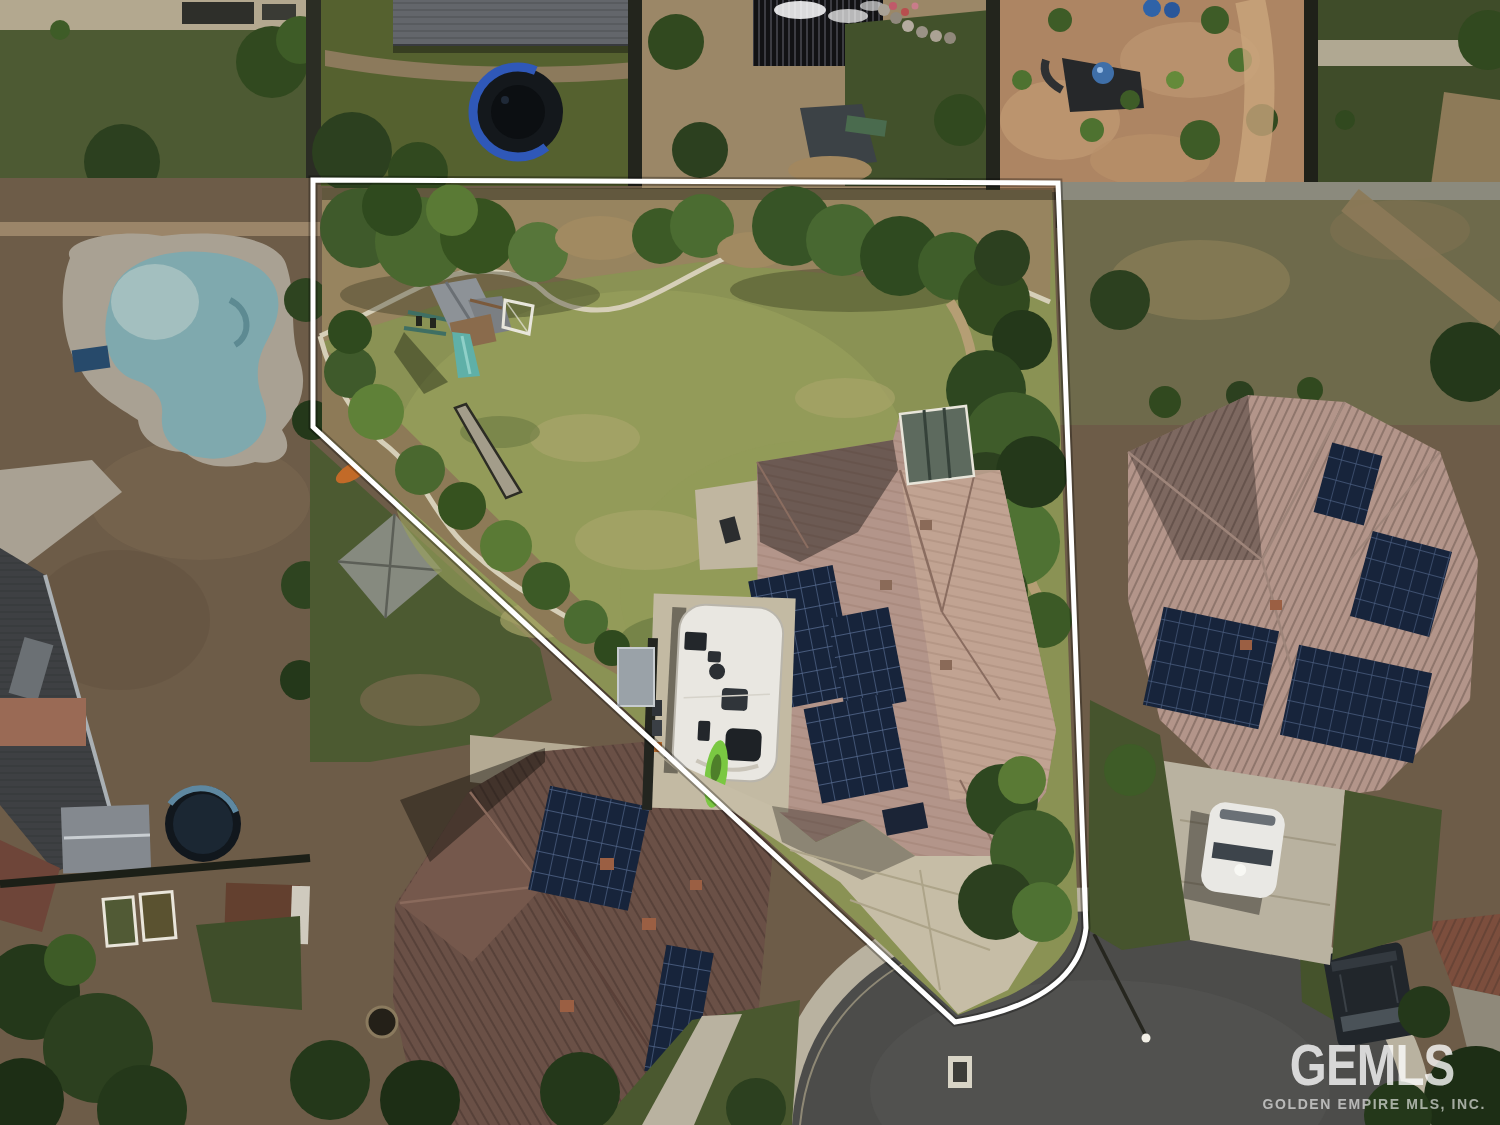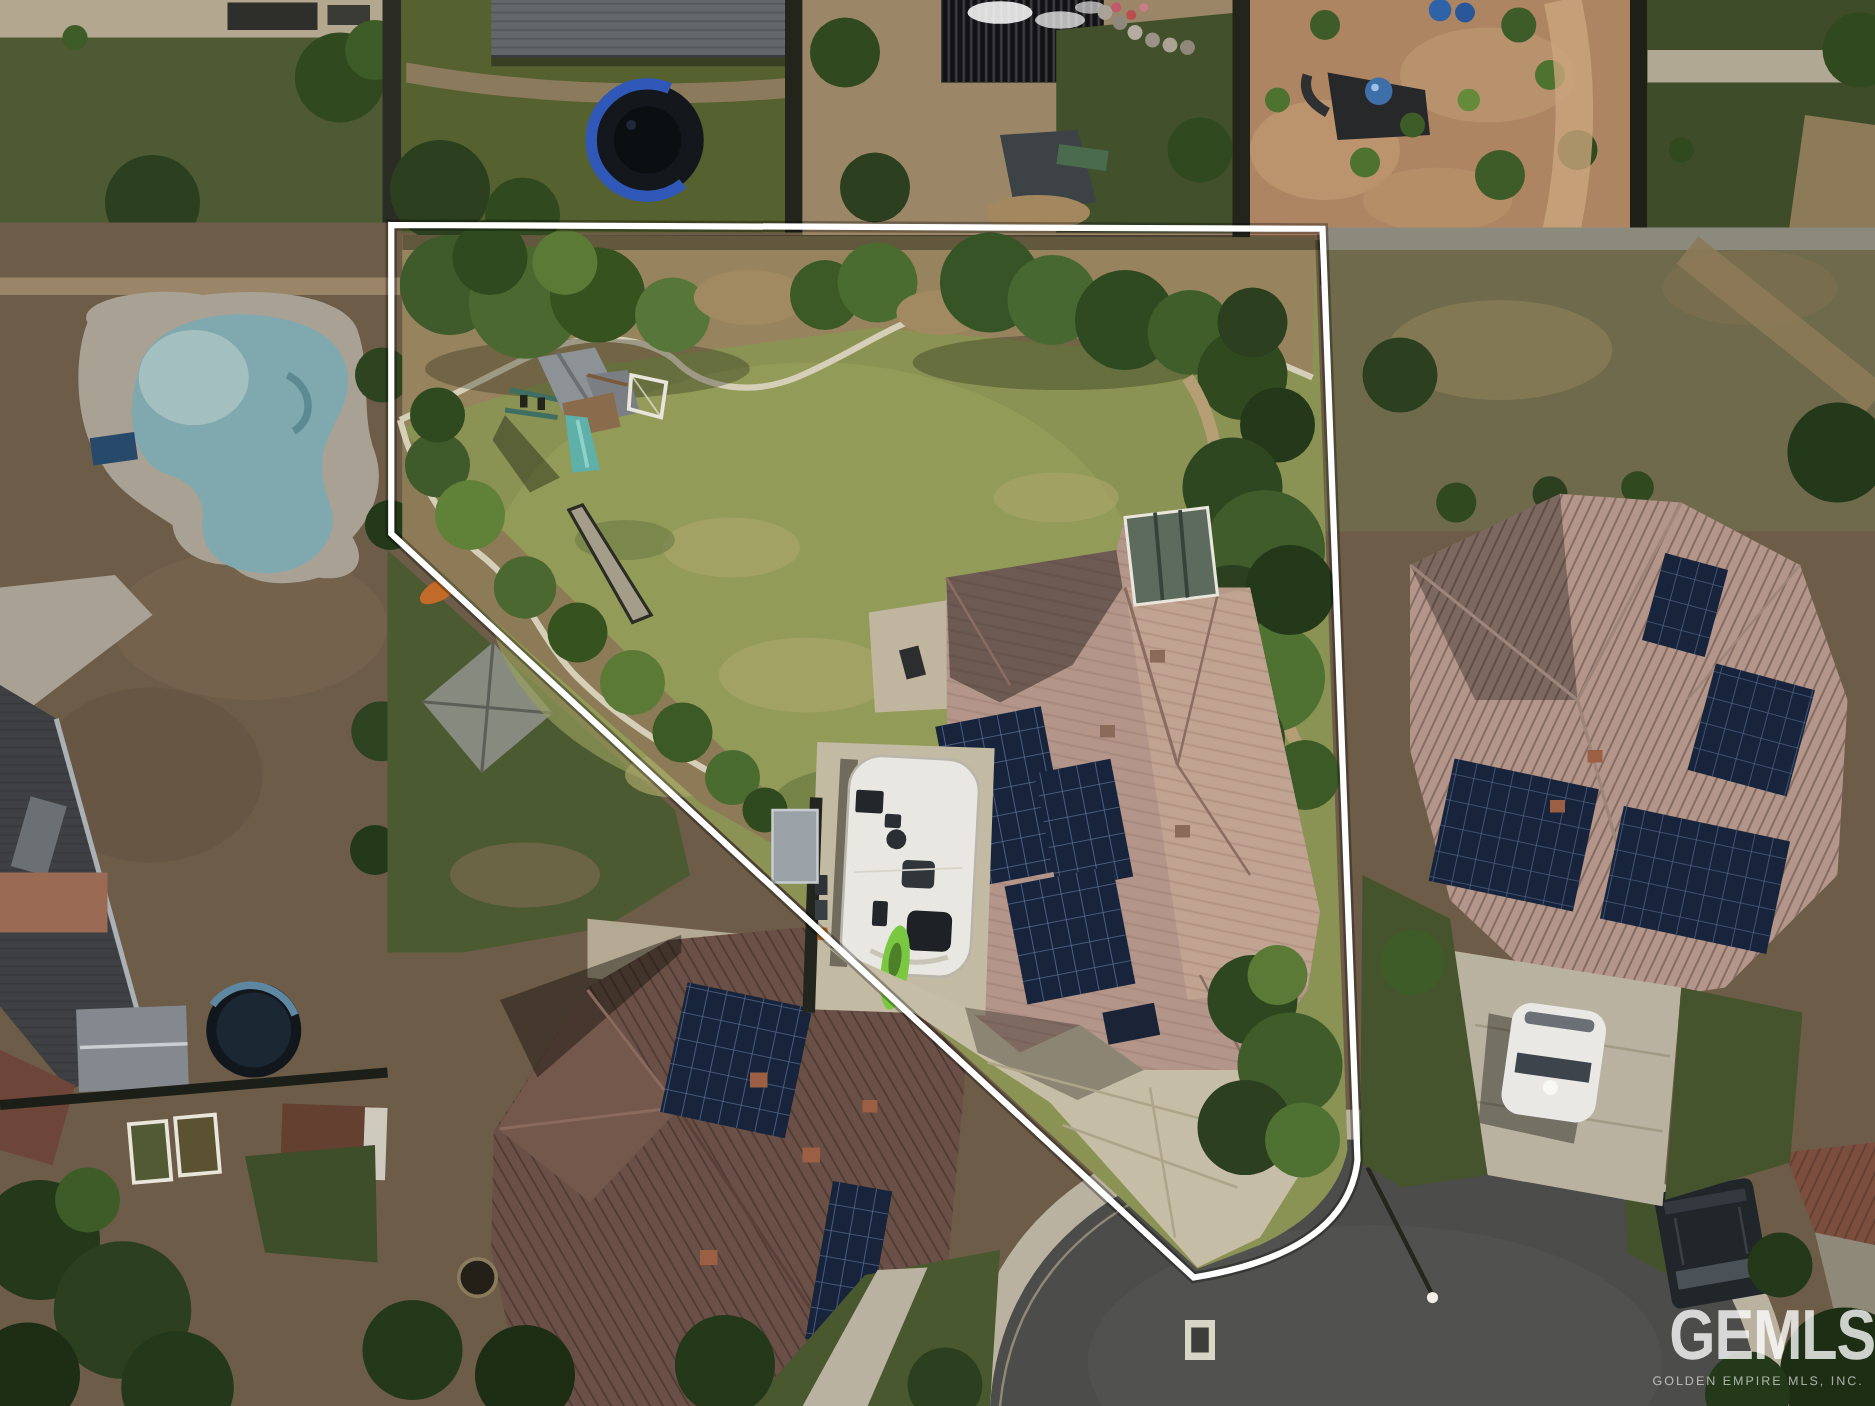--- a/index.html
+++ b/index.html
@@ -1,23 +1,23 @@
 <!DOCTYPE html>
 <html><head>
 <meta charset="utf-8">
 <style>
   html,body{margin:0;padding:0;background:#000;}
   .scene{position:relative;width:1500px;height:1125px;overflow:hidden;background:#6d5c48;
          font-family:"Liberation Sans", sans-serif;}
   .scene svg{position:absolute;inset:0;display:block;}
-  .watermark{position:absolute;right:0;bottom:14px;text-align:center;color:#ffffff;
+  .watermark{position:absolute;right:14px;bottom:14px;text-align:left;color:#ffffff;
              pointer-events:none;line-height:1;}
   .watermark .logo{font-size:54px;font-weight:700;letter-spacing:-1px;opacity:.78;
                    transform:scale(.88,1.05);transform-origin:right bottom;}
-  .watermark .tagline{font-size:10px;font-weight:400;letter-spacing:1.6px;opacity:.6;margin-top:4px;}
+  .watermark .tagline{font-size:14px;font-weight:700;letter-spacing:1.6px;opacity:.6;margin-top:4px;}
 </style>
 </head>
 <body>
 
 <div class="scene">
 <svg viewBox="0 0 1500 1125" width="1500" height="1125" xmlns="http://www.w3.org/2000/svg">
   <defs>
     <pattern id="pat-tile-main" width="10" height="10" patternUnits="userSpaceOnUse" patternTransform="rotate(12)">
       <path d="M0 5 H10" stroke="rgba(125,90,75,0.45)" stroke-width="1.4"></path>
     </pattern>

